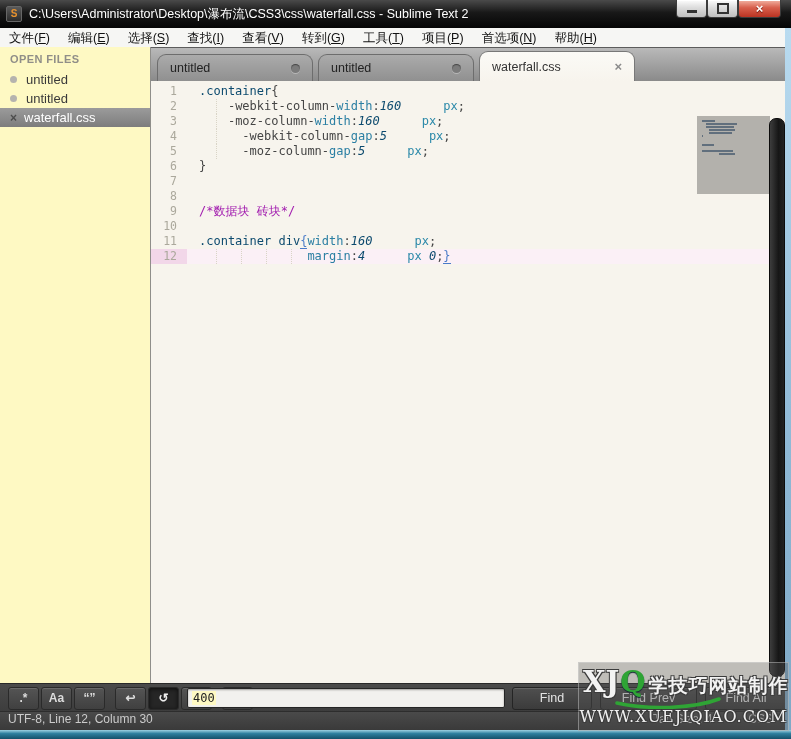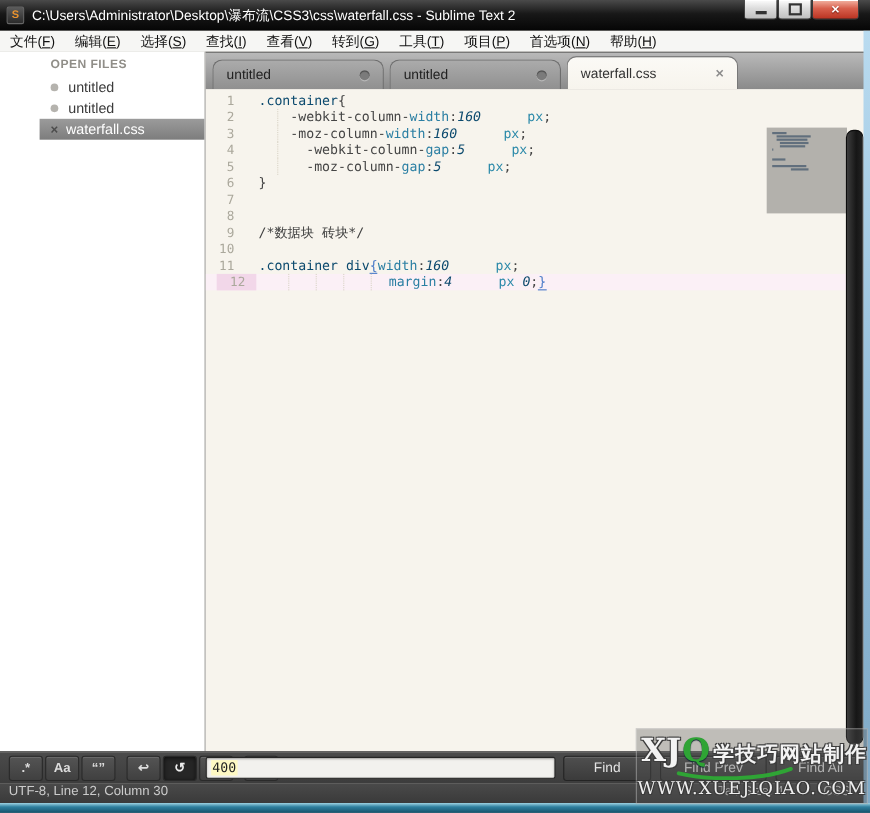--- a/index.html
+++ b/index.html
@@ -24,22 +24,22 @@
   .win-btn.close{width:41px;background:linear-gradient(#f3b5a5,#d8604d 45%,#b93322);
     color:#fff;font-weight:bold;font-size:13px;text-shadow:0 1px 1px #6b1207;}
 
   
   .menubar{position:absolute;top:28px;left:0;right:0;height:19px;background:#f6f6f4;
     border-bottom:1px solid #b9b8b4;display:flex;align-items:center;font-size:12.5px;color:#111;}
   .menu-item{padding:0 9px;line-height:18px;}
 
   
   .main{position:absolute;top:47px;bottom:56px;left:0;right:0;display:flex;}
-  .sidebar{width:150px;flex:none;background:#ffffff;border-right:1px solid #8f8e8a;
-    overflow:hidden;padding-left:36px;}
+  .sidebar{width:150px;flex:none;background:#fef9c3;border-right:1px solid #8f8e8a;
+    overflow:hidden;}
   .sidebar-header{padding:6px 0 5px 10px;font-size:11px;font-weight:bold;color:#908e88;letter-spacing:.4px;}
   .side-item{height:19px;display:flex;align-items:center;padding-left:10px;font-size:13px;color:#3a3a3a;}
   .side-dot{width:7px;height:7px;border-radius:50%;background:#b5b3ae;margin-right:9px;flex:none;}
   .side-item.selected{background:linear-gradient(#9b9b9b,#7d7d7d);color:#fff;}
   .side-x{color:#4c4c4c;font-weight:bold;font-size:12px;margin-right:7px;line-height:1;}
 
   
   .editor{flex:1;position:relative;background:#f7f4ed;}
   .tabbar{position:absolute;top:0;left:0;right:0;height:34px;
     border-top:1px solid #5c5c5c;background:linear-gradient(#b9b9b9,#8a8a8a);
@@ -50,31 +50,31 @@
     display:flex;align-items:center;justify-content:space-between;
     padding:0 12px;font-size:12.5px;color:#222;box-sizing:border-box;}
   .tab.active{height:30px;background:linear-gradient(#fbfaf6,#f7f4ed);color:#333;border-color:#787878;}
   .tab-dot{width:9px;height:9px;border-radius:50%;background:#7b7b7b;
     box-shadow:inset 0 1px 1px rgba(0,0,0,.45),0 1px 0 rgba(255,255,255,.3);}
   .tab-close{color:#8b8b8b;font-size:13px;font-weight:bold;line-height:1;}
 
   .code-area{position:absolute;top:34px;left:0;right:0;bottom:0;overflow:hidden;
     font-family:"DejaVu Sans Mono",monospace;font-size:12px;line-height:15px;padding-top:3px;}
   .code-line{display:flex;height:15px;}
-  .code-line.current{background:#fbf0f6;padding-left:10px;}
+  .code-line.current{background:#fbf0f6;}
   .line-num{width:26px;flex:none;text-align:right;padding-right:10px;color:#aba89c;font-size:11.5px;}
   .code-line.current .line-num{background:#f2d7e9;}
   .line-code{position:relative;flex:1;margin-left:12px;white-space:pre;color:#3b3b3b;}
   .indent-guide{position:absolute;top:0;bottom:0;width:0;border-left:1px dotted #d9d4c6;}
   .tok-sel{color:#0c4a6e;}
   .tok-pun{color:#454545;}
   .tok-prop{color:#2b7fa3;}
   .tok-num{color:#0c4a6e;font-style:italic;}
   .tok-unit{color:#2b89a9;margin-left:42px;}
-  .tok-com{color:#404040;}
+  .tok-com{color:#a21caf;}
   .tok-brk{color:#4a7bc8;border-bottom:1px solid #4a7bc8;}
 
   .minimap-viewport{position:absolute;top:35px;right:21px;width:73px;height:78px;
     background:#b3b1ac;padding:4px 0 0 5px;box-sizing:border-box;}
   .mm-line{height:3px;}
   .mm-bar{display:block;height:2px;background:rgba(70,90,110,.75);}
   .scrollbar-v{position:absolute;top:37px;bottom:6px;right:6px;width:14px;
     border-radius:7px;border:1px solid #0c0c0c;
     background:linear-gradient(90deg,#3d3d3d,#161616 60%,#222);}
 

